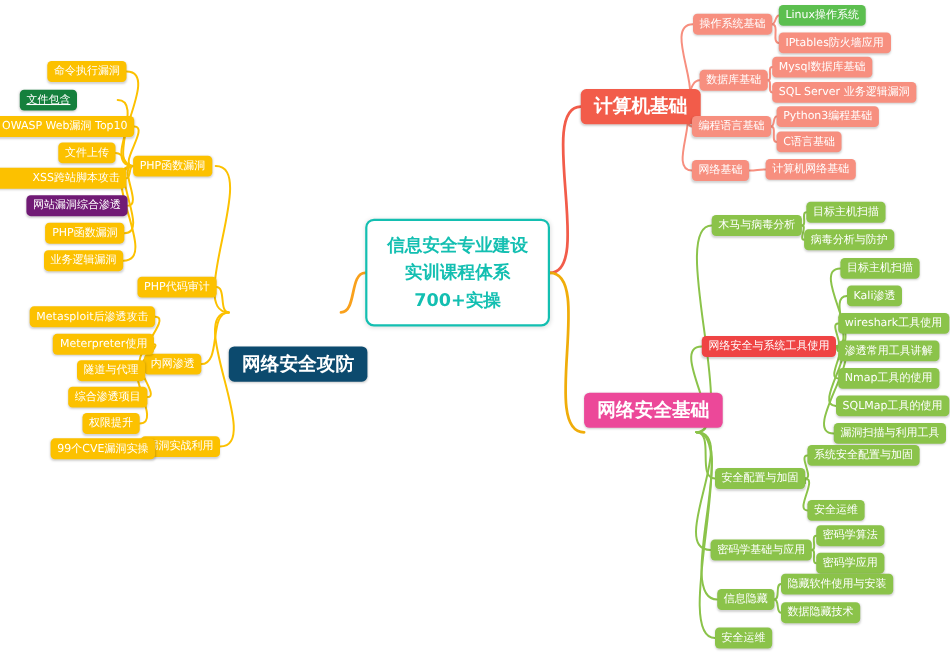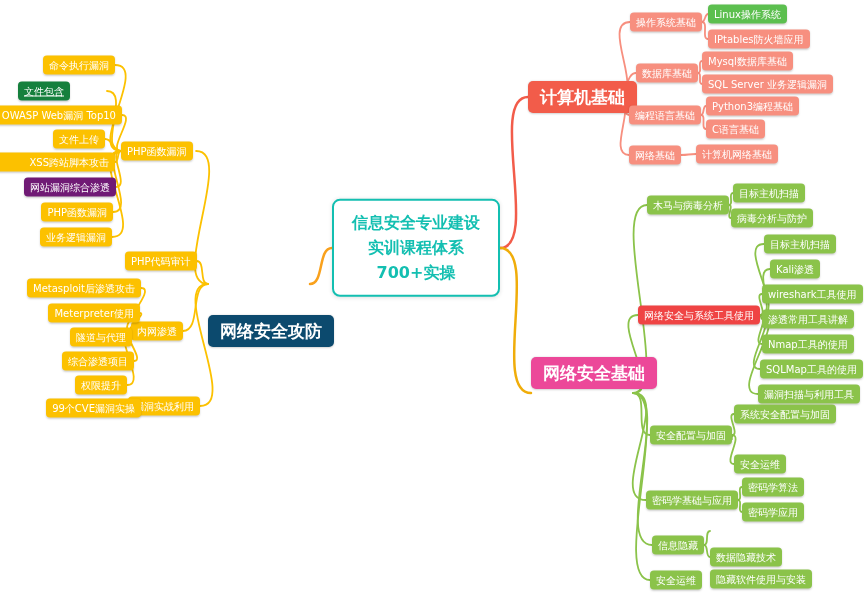--- a/index.html
+++ b/index.html
@@ -157,16 +157,16 @@
     <div class="node sub" style="left: 762px; top: 344px; background: rgb(139, 195, 74);">Nmap工具的使用</div>
     <div class="node sub" style="left: 760px; top: 369px; background: rgb(139, 195, 74);">SQLMap工具的使用</div>
     <div class="node sub" style="left: 758px; top: 394px; background: rgb(139, 195, 74);">漏洞扫描与利用工具</div>
     <div class="node sub" style="left: 650px; top: 435px; background: rgb(139, 195, 74);">安全配置与加固</div>
     <div class="node sub" style="left: 734px; top: 414px; background: rgb(139, 195, 74);">系统安全配置与加固</div>
     <div class="node sub" style="left: 734px; top: 464px; background: rgb(139, 195, 74);">安全运维</div>
     <div class="node sub" style="left: 646px; top: 500px; background: rgb(139, 195, 74);">密码学基础与应用</div>
     <div class="node sub" style="left: 742px; top: 487px; background: rgb(139, 195, 74);">密码学算法</div>
     <div class="node sub" style="left: 742px; top: 512px; background: rgb(139, 195, 74);">密码学应用</div>
     <div class="node sub" style="left: 652px; top: 545px; background: rgb(139, 195, 74);">信息隐藏</div>
-    <div class="node sub" style="left: 710px; top: 531px; background: rgb(139, 195, 74); margin-top: 48px;">隐藏软件使用与安装</div>
+    <div class="node sub" style="left: 710px; top: 531px; background: rgb(139, 195, 74);">隐藏软件使用与安装</div>
     <div class="node sub" style="left: 710px; top: 557px; background: rgb(139, 195, 74);">数据隐藏技术</div>
     <div class="node sub" style="left: 650px; top: 580px; background: rgb(139, 195, 74);">安全运维</div>
   </div>
 
 </body></html>

